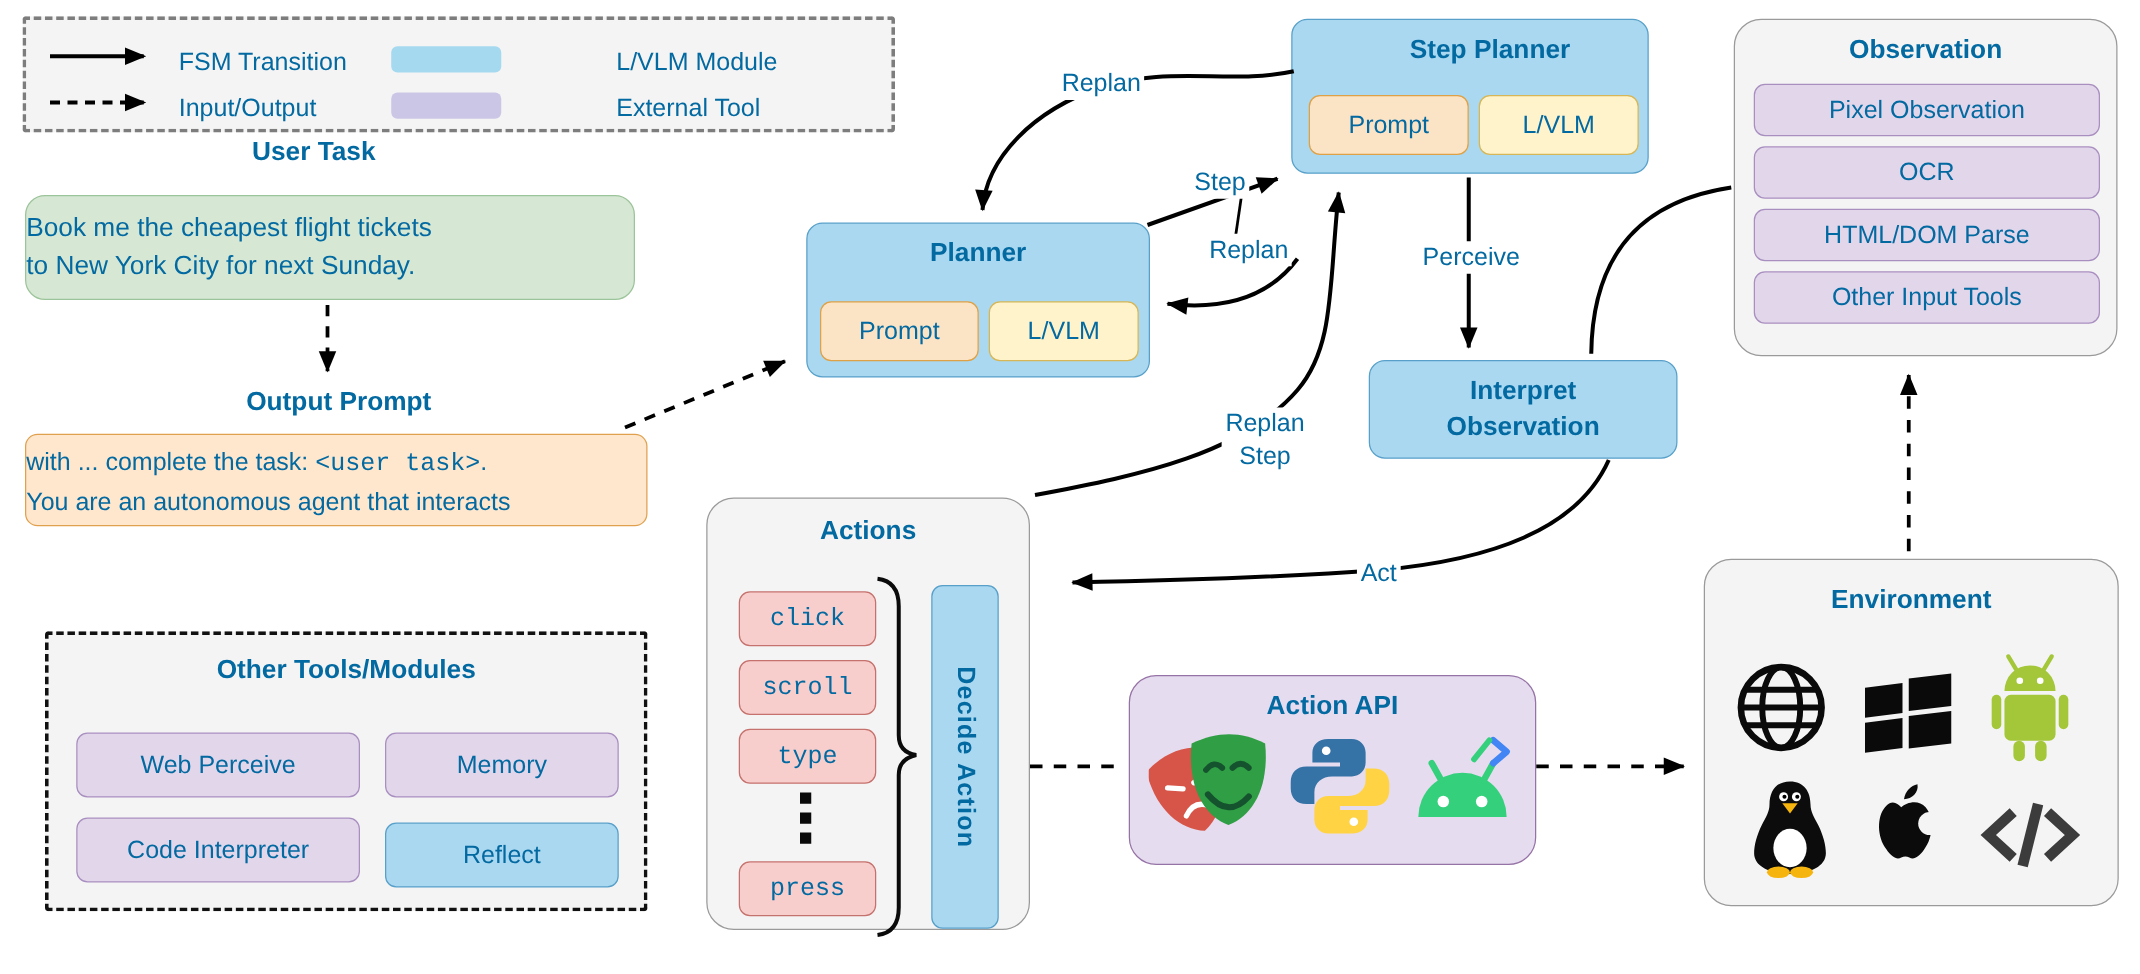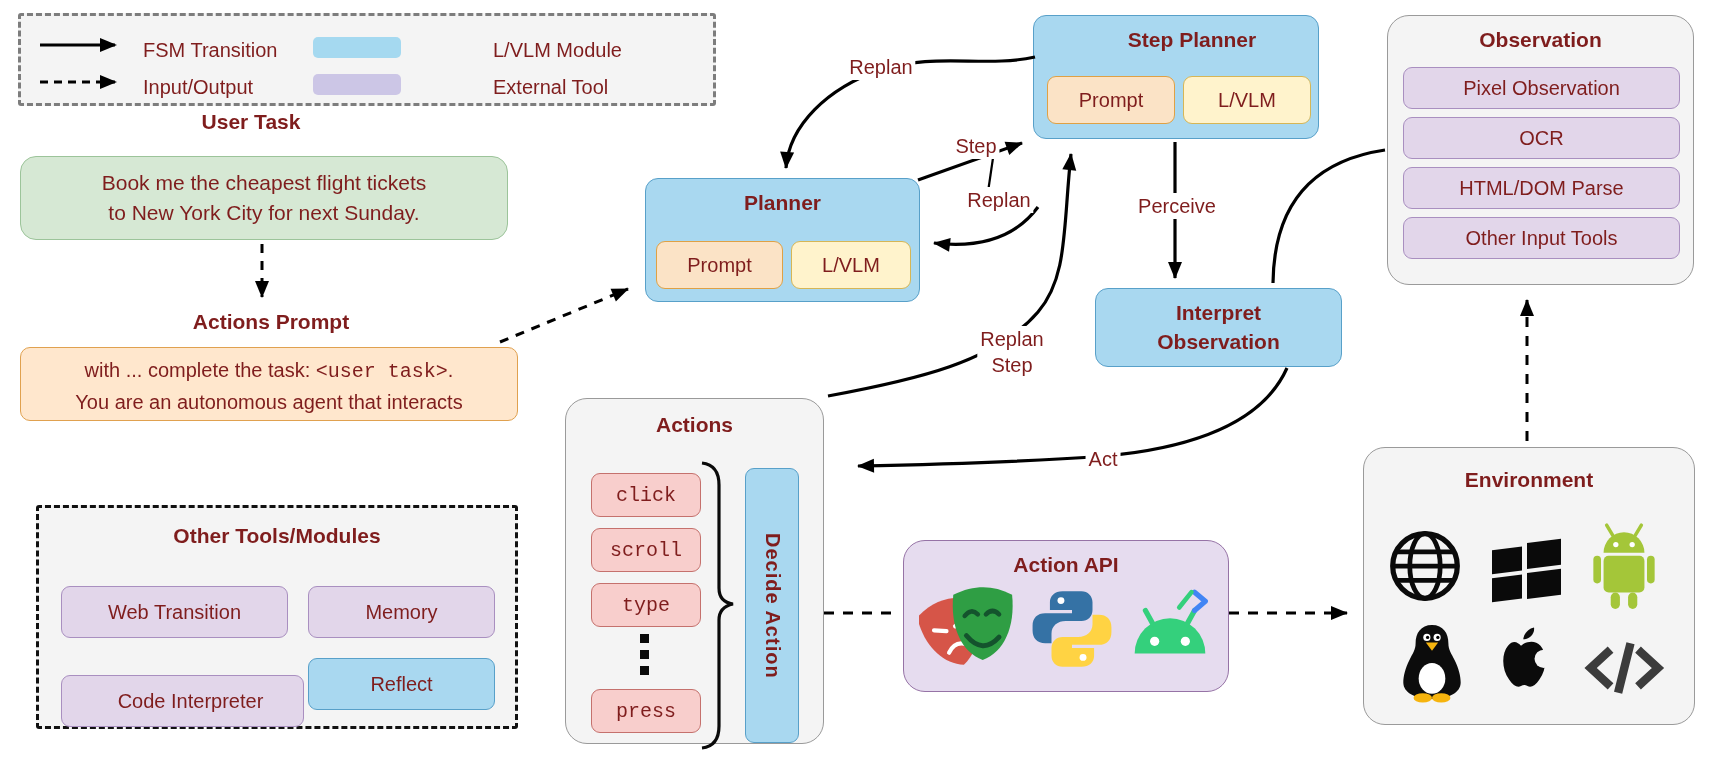--- a/index.html
+++ b/index.html
@@ -1,17 +1,17 @@
 <!DOCTYPE html>
 <html><head>
 <meta charset="utf-8">
 <style>
   html,body{margin:0;padding:0;background:#fff;}
   .canvas{position:relative;width:1712px;height:779px;background:#ffffff;overflow:hidden;
-          font-family:"Liberation Sans",sans-serif;color:#7f1d1d;}
+          font-family:"Liberation Sans",sans-serif;color:#0369a1;}
   .abs{position:absolute;}
   
   .panel{position:absolute;background:#f4f4f4;border:1.5px solid #9a9a9a;border-radius:22px;z-index:2;}
   .legend-box{position:absolute;background:#f4f4f4;border:3px dashed #7d7d7d;border-radius:3px;z-index:2;}
   .tools-box{position:absolute;background:#f4f4f4;border:3px dashed #111;border-radius:3px;z-index:2;}
   .blue-box{position:absolute;background:#a9d8f0;border:1.6px solid #58a0c9;border-radius:13px;z-index:2;}
   .green-box{position:absolute;background:#d6e8d4;border:1.6px solid #9cc49a;border-radius:16px;z-index:2;}
   .orange-box{position:absolute;background:#ffe7cd;border:1.6px solid #e0a14f;border-radius:10px;z-index:2;}
   .purple-item{position:absolute;background:#e2d6ea;border:1.6px solid #a98fc0;border-radius:9px;
                display:flex;align-items:center;justify-content:center;font-size:20px;z-index:3;}
@@ -19,21 +19,21 @@
              display:flex;align-items:center;justify-content:center;font-size:20px;z-index:3;}
   .peach-item{position:absolute;background:#fbe3c6;border:1.6px solid #dfa145;border-radius:9px;
               display:flex;align-items:center;justify-content:center;font-size:20px;z-index:3;}
   .yellow-item{position:absolute;background:#fff3cc;border:1.6px solid #d6b656;border-radius:9px;
                display:flex;align-items:center;justify-content:center;font-size:20px;z-index:3;}
   .pink-item{position:absolute;background:#f8cecc;border:1.6px solid #c5716d;border-radius:9px;
              display:flex;align-items:center;justify-content:center;z-index:3;
              font-family:"Liberation Mono",monospace;font-size:20px;}
   .box-title{position:absolute;left:0;right:0;text-align:center;font-weight:bold;font-size:21px;z-index:3;}
   .free-title{position:absolute;text-align:center;font-weight:bold;font-size:21px;z-index:3;}
-  .body-text{font-size:21px;line-height:30px;text-align:center;}
+  .body-text{font-size:21px;line-height:30px;}
   .mono{font-family:"Liberation Mono",monospace;font-size:20px;}
   .edge-label{position:absolute;transform:translate(-50%,-50%);background:#fff;padding:0 3px;
               font-size:20px;z-index:4;white-space:nowrap;text-align:center;line-height:26px;}
   .swatch{position:absolute;width:88px;height:21px;border-radius:5px;z-index:3;}
   .legend-text{position:absolute;font-size:20px;z-index:3;white-space:nowrap;}
   .conn{position:absolute;left:0;top:0;z-index:3;pointer-events:none;}
   .dots{position:absolute;display:flex;flex-direction:column;gap:7px;z-index:3;}
   .dots span{width:9px;height:9px;background:#0a0a0a;display:block;}
   .vertical-label{writing-mode:vertical-rl;font-weight:bold;font-size:20px;letter-spacing:1px;
                   display:flex;align-items:center;justify-content:center;}
@@ -68,31 +68,31 @@
     <div class="swatch" style="left:292px;top:58px;background:#ccc6e6;"></div>
     <div class="legend-text" style="left:472px;top:60px;">External Tool</div>
   </div>
 
   <div class="free-title" style="left:101px;top:110px;width:300px;">User Task</div>
   <div class="green-box body-text" style="left:20px;top:156px;width:488px;height:84px;padding-top:11px;box-sizing:border-box;">
     <div>Book me the cheapest flight tickets</div>
     <div>to New York City for next Sunday.</div>
   </div>
 
-  <div class="free-title" style="left:121px;top:310px;width:300px;">Actions Prompt</div>
+  <div class="free-title" style="left:121px;top:310px;width:300px;">Output Prompt</div>
   <div class="orange-box body-text" style="left:20px;top:347px;width:498px;height:74px;padding-top:7px;box-sizing:border-box;font-size:20px;">
     <div><span>with ... complete the task: </span><span class="mono">&lt;user task&gt;</span><span>.</span></div>
     <div>You are an autonomous agent that interacts</div>
   </div>
 
   <div class="tools-box" style="left:36px;top:505px;width:476px;height:218px;">
     <div class="box-title" style="top:16px;">Other Tools/Modules</div>
-    <div class="purple-item" style="left:22px;top:78px;width:225px;height:50px;">Web Transition</div>
+    <div class="purple-item" style="left:22px;top:78px;width:225px;height:50px;">Web Perceive</div>
     <div class="purple-item" style="left:269px;top:78px;width:185px;height:50px;">Memory</div>
-    <div class="purple-item" style="left:22px;top:167px;width:225px;height:50px;padding-left:16px;">Code Interpreter</div>
+    <div class="purple-item" style="left:22px;top:146px;width:225px;height:50px;">Code Interpreter</div>
     <div class="blue-item" style="left:269px;top:150px;width:185px;height:50px;">Reflect</div>
   </div>
 
   <div class="blue-box" style="left:645px;top:178px;width:273px;height:122px;">
     <div class="box-title" style="top:12px;">Planner</div>
     <div class="peach-item" style="left:10px;top:62px;width:125px;height:46px;">Prompt</div>
     <div class="yellow-item" style="left:145px;top:62px;width:118px;height:46px;">L/VLM</div>
   </div>
 
   <div class="blue-box" style="left:1033px;top:15px;width:284px;height:122px;">

